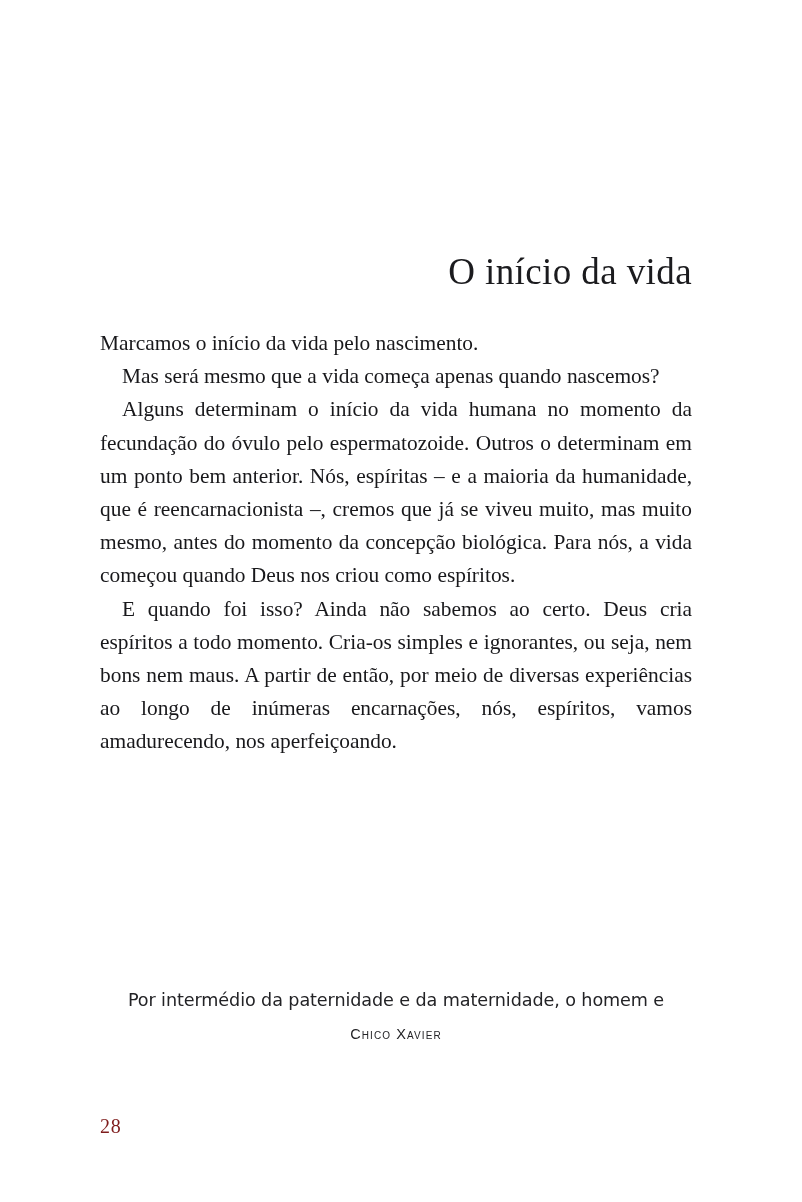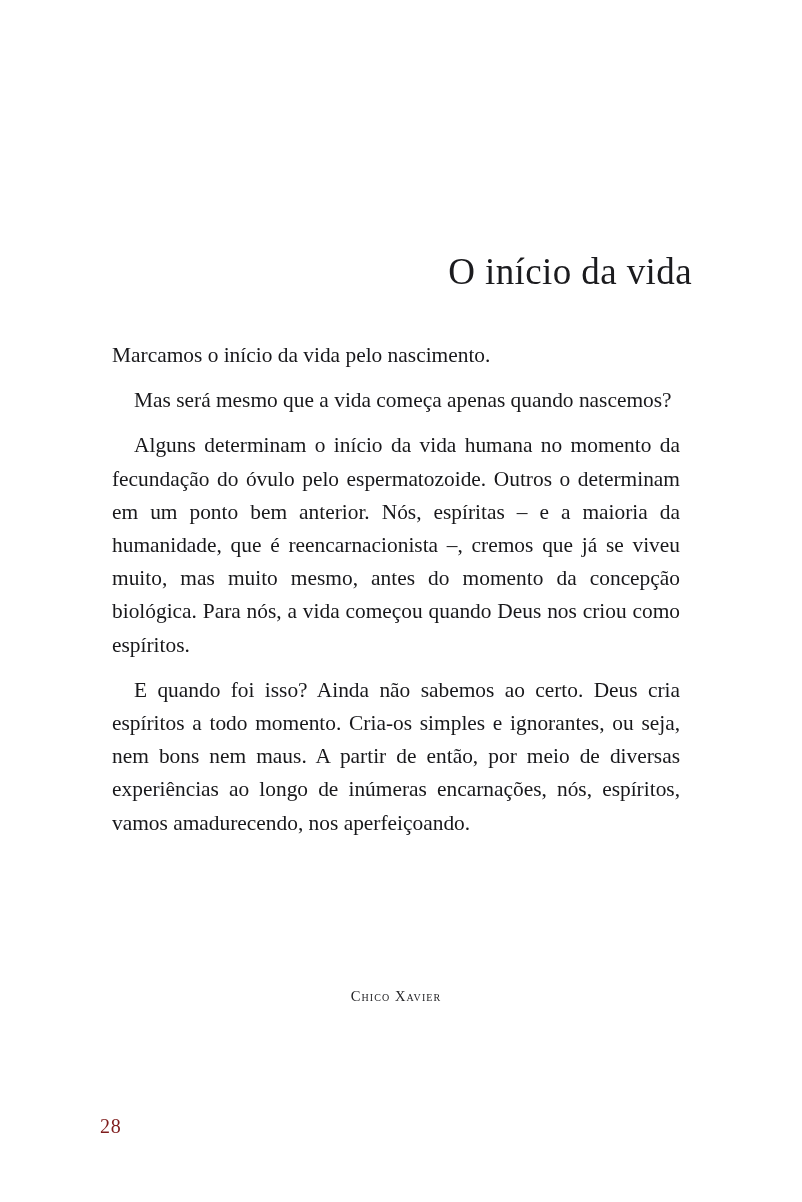--- a/index.html
+++ b/index.html
@@ -43,21 +43,21 @@
 
   
   .body-block {
     position: absolute;
     left: 100px;
     top: 327px;
     width: 592px;
   }
 
   .body-block p {
-    margin: 12px;
+    margin: 0;
     font-size: 21.4px;
     line-height: 33.2px;
     text-align: justify;
     text-justify: inter-word;
     color: #18181b;
     hyphens: manual;
     -webkit-hyphens: manual;
   }
 
   .body-block p.first {
@@ -80,21 +80,22 @@
   .quote-text {
     font-family: "DejaVu Sans", "Liberation Sans", sans-serif;
     font-size: 17.6px;
     line-height: 28px;
     color: #232326;
     letter-spacing: -0.1px;
     font-weight: 400;
   }
 
   .quote-attribution {
-    font-family: Liberation Serif, serif;
+    margin-top: 10px;
+    font-family: Liberation Sans, sans-serif;
     font-size: 14.5px;
     line-height: 20px;
     font-variant: small-caps;
     letter-spacing: 1.1px;
     color: #232326;
   }
 
   
   .page-number {
     position: absolute;
@@ -117,18 +118,19 @@
   <h1 class="chapter-title">O início da vida</h1>
 
   <div class="body-block">
     <p class="first">Marcamos o início da vida pelo nascimento.</p>
     <p class="indented">Mas será mesmo que a vida começa apenas quando nascemos?</p>
     <p class="indented">Alguns determinam o início da vida humana no momento da fecundação do óvulo pelo espermatozoide. Outros o determinam em um ponto bem anterior. Nós, espíritas – e a maioria da humanidade, que é reencarnacionista –, cremos que já se viveu muito, mas muito mesmo, antes do momento da concepção biológica. Para nós, a vida começou quando Deus nos criou como espíritos.</p>
     <p class="indented">E quando foi isso? Ainda não sabemos ao certo. Deus cria espíritos a todo momento. Cria-os simples e ignorantes, ou seja, nem bons nem maus. A partir de então, por meio de diversas experiências ao longo de inúmeras encarnações, nós, espíritos, vamos amadurecendo, nos aperfeiçoando.</p>
   </div>
 
   <div class="quote-block">
+    <div class="quote-text">Por intermédio da paternidade e da maternidade, o homem e</div>
     <div class="quote-attribution">Chico Xavier</div>
   </div>
 
   <div class="page-number">28</div>
 
 </div>
 
 </body></html>

